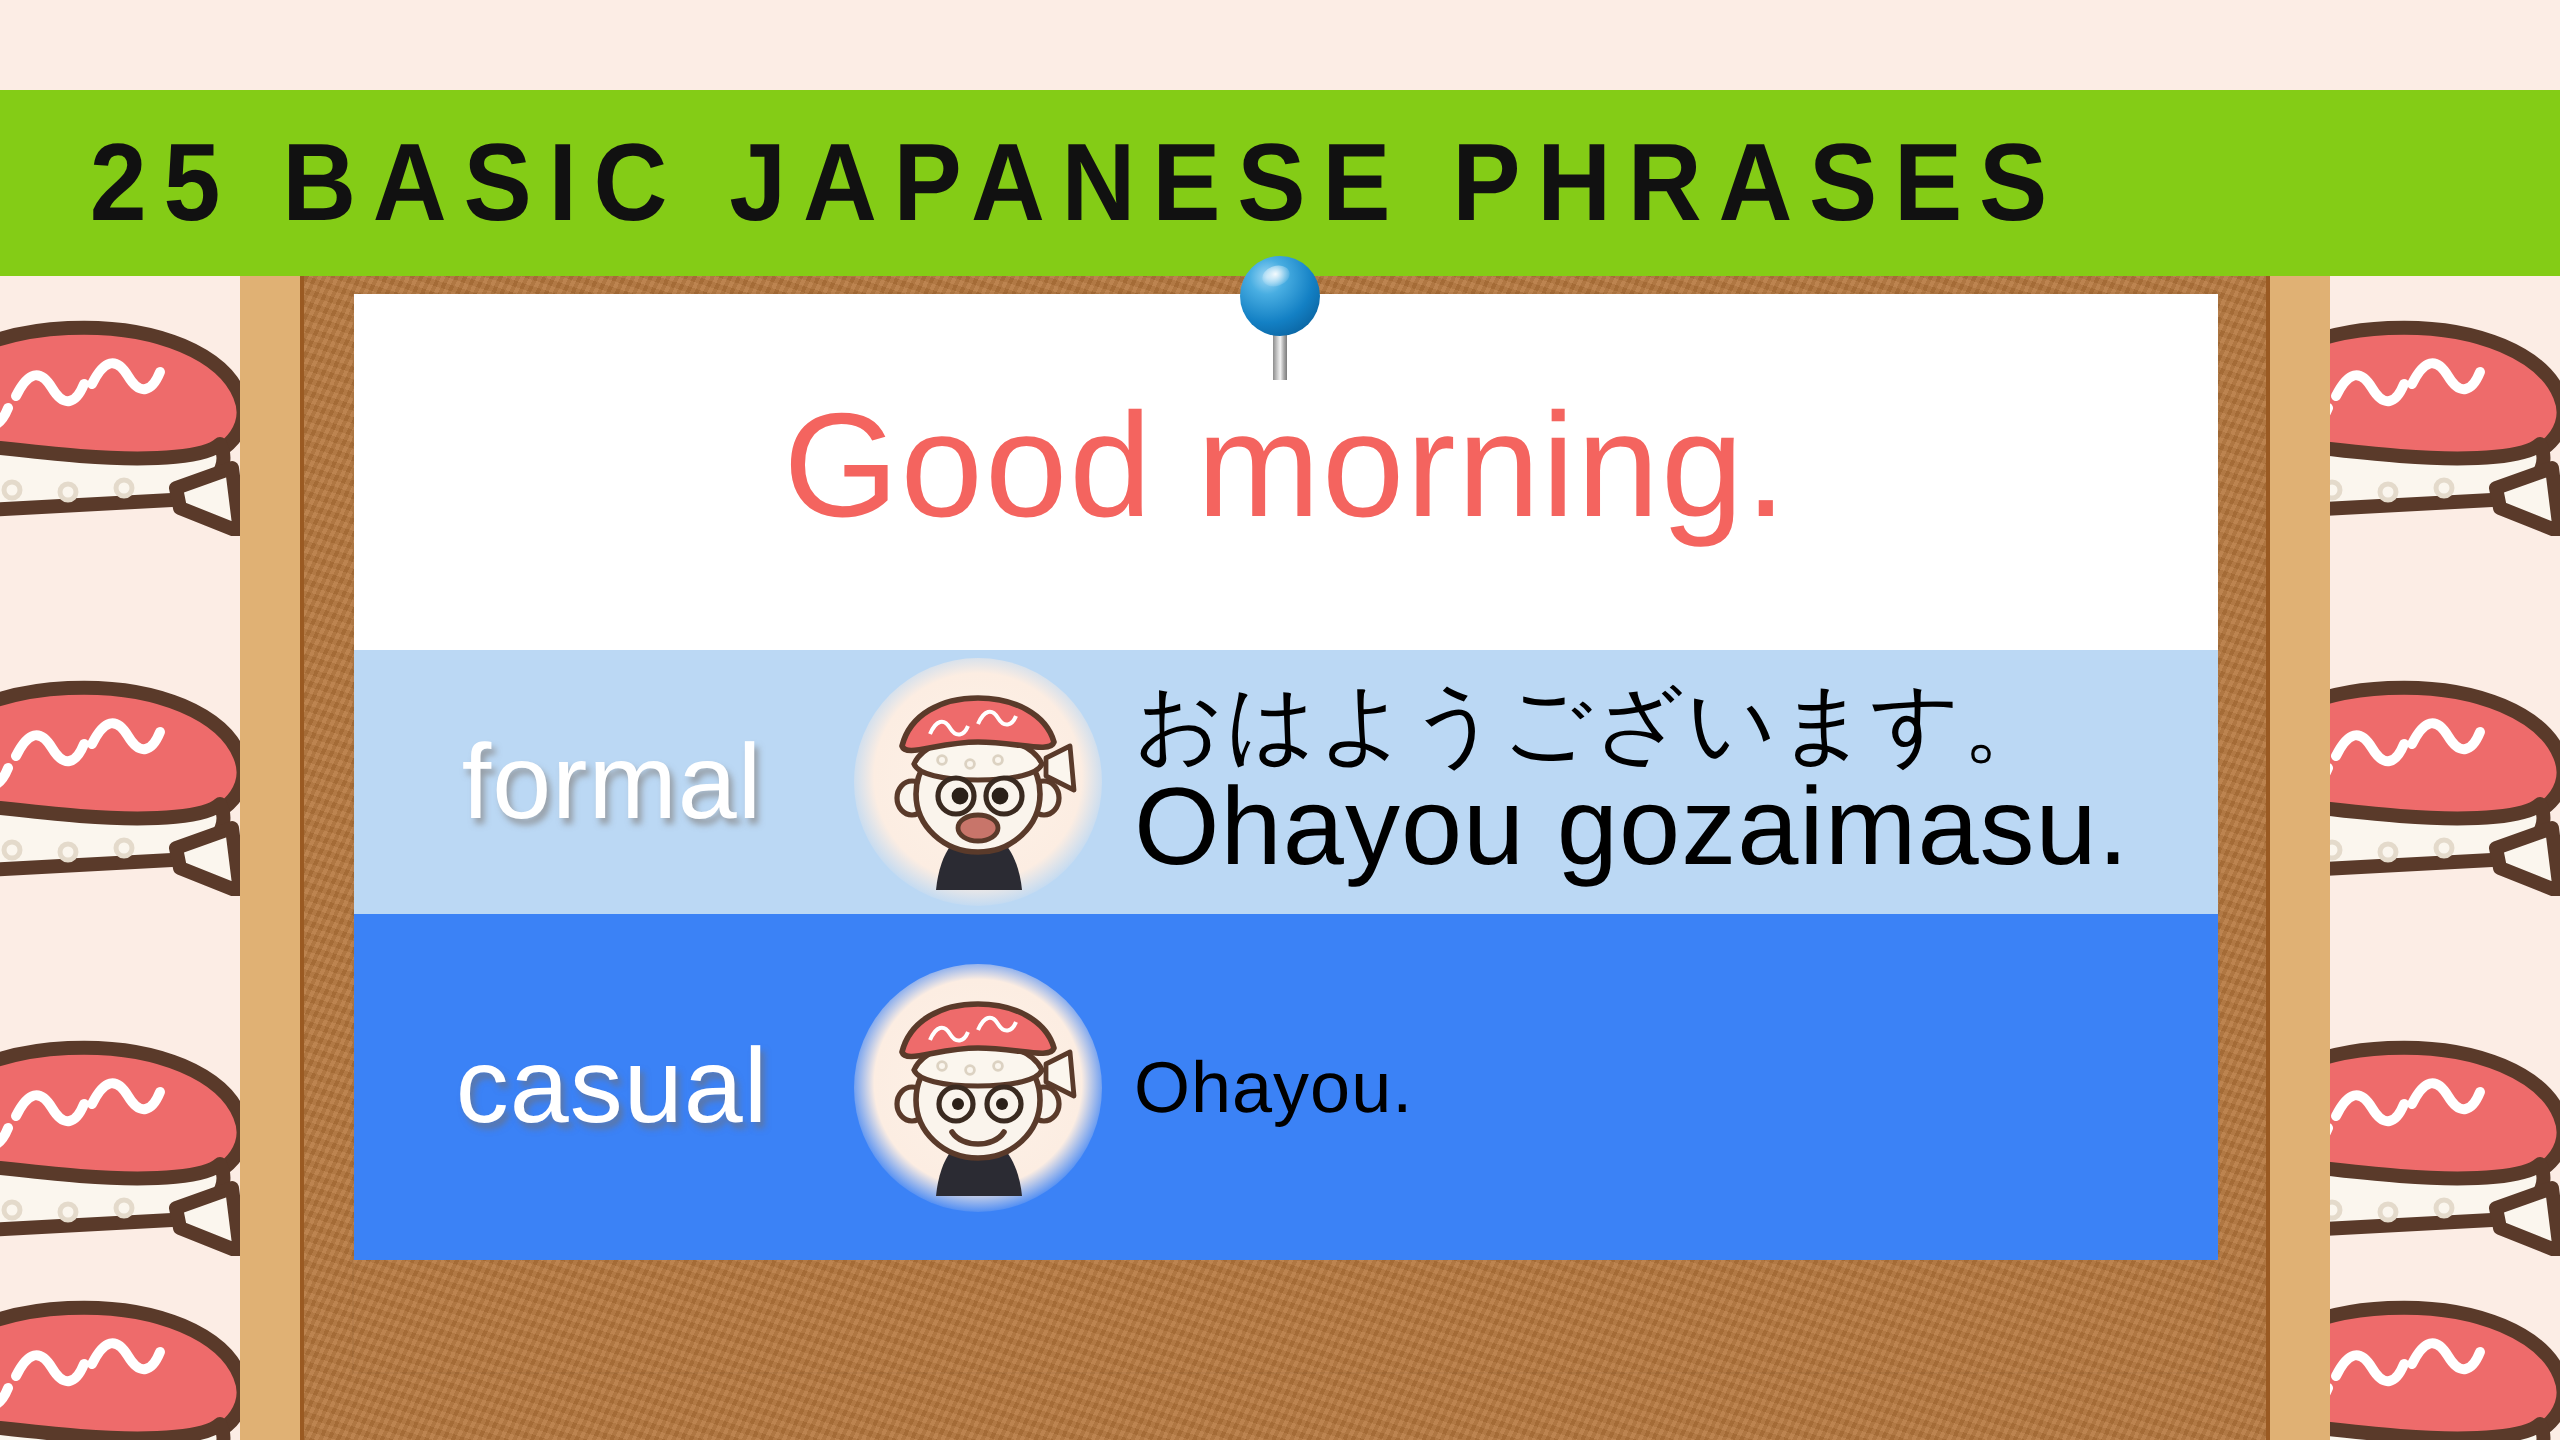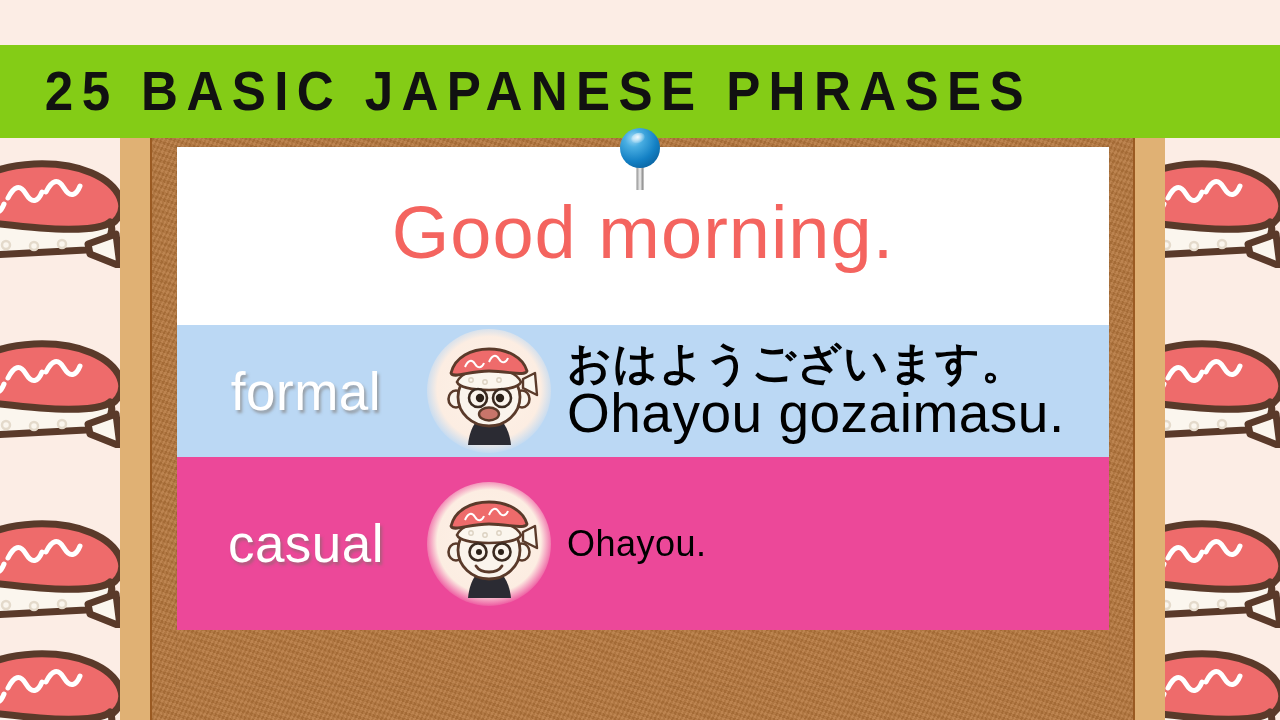--- a/index.html
+++ b/index.html
@@ -106,21 +106,21 @@
     color: #F4645F;
     font-size: 74px;
     font-weight: 400;
     letter-spacing: 1px;
     line-height: 1;
     padding-bottom: 6px;
     text-align: center;
   }
 
   #row-formal { height: 132px; background: #BBD8F4; }
-  #row-casual { height: 173px; background: #ec4899; }
+  #row-casual { height: 173px; background: #3b82f6; }
 
   .register-label {
     width: 250px;
     flex: 0 0 250px;
     text-align: center;
     color: #FFFFFF;
     font-size: 53px;
     font-weight: 400;
     letter-spacing: 0.5px;
     text-shadow: 2px 3px 3px rgba(120,110,100,0.55);
@@ -140,21 +140,21 @@
     background: radial-gradient(circle at 50% 48%, #FDF2E8 0%, #FCEDE2 58%, rgba(252,237,226,0) 74%);
   }
   .avatar svg { position: absolute; inset: 0; width: 100%; height: 100%; }
 
   .phrase-block {
     flex: 1 1 auto;
     padding-left: 16px;
     color: #000000;
     line-height: 1.04;
   }
-  .jp-line { font-size: 44px; letter-spacing: 1px; font-weight: 700; }
+  .jp-line { font-size: 44px; letter-spacing: 1px; font-weight: 400; }
   .ro-line { font-size: 36px; letter-spacing: 0.5px; font-weight: 400; }
   #formal-romaji { font-size: 55px; }
 
   
   #pushpin {
     position: absolute;
     left: 640px;
     top: 128px;
     transform: translateX(-50%);
     z-index: 6;

